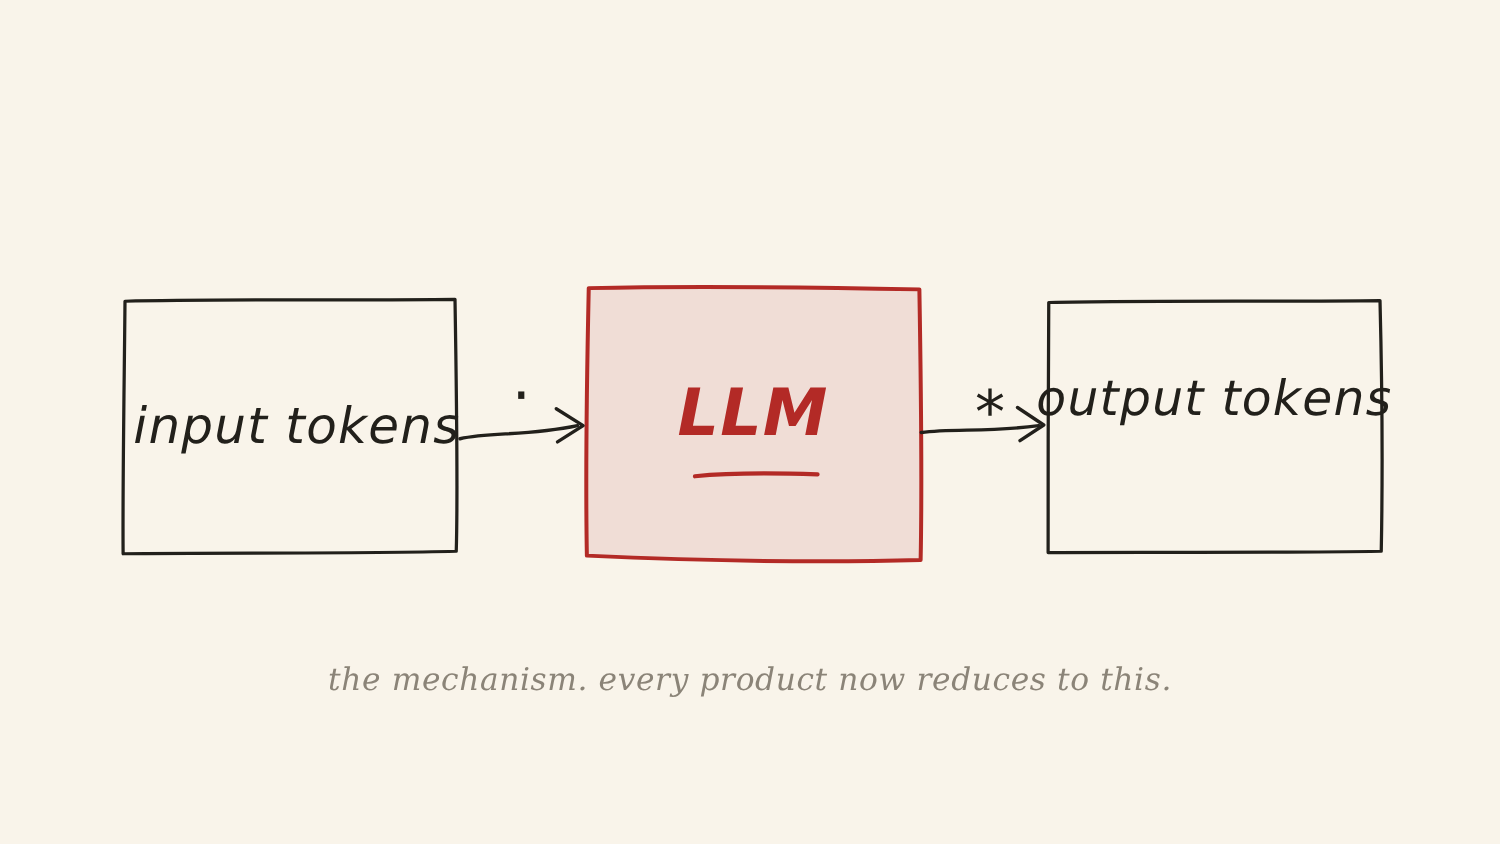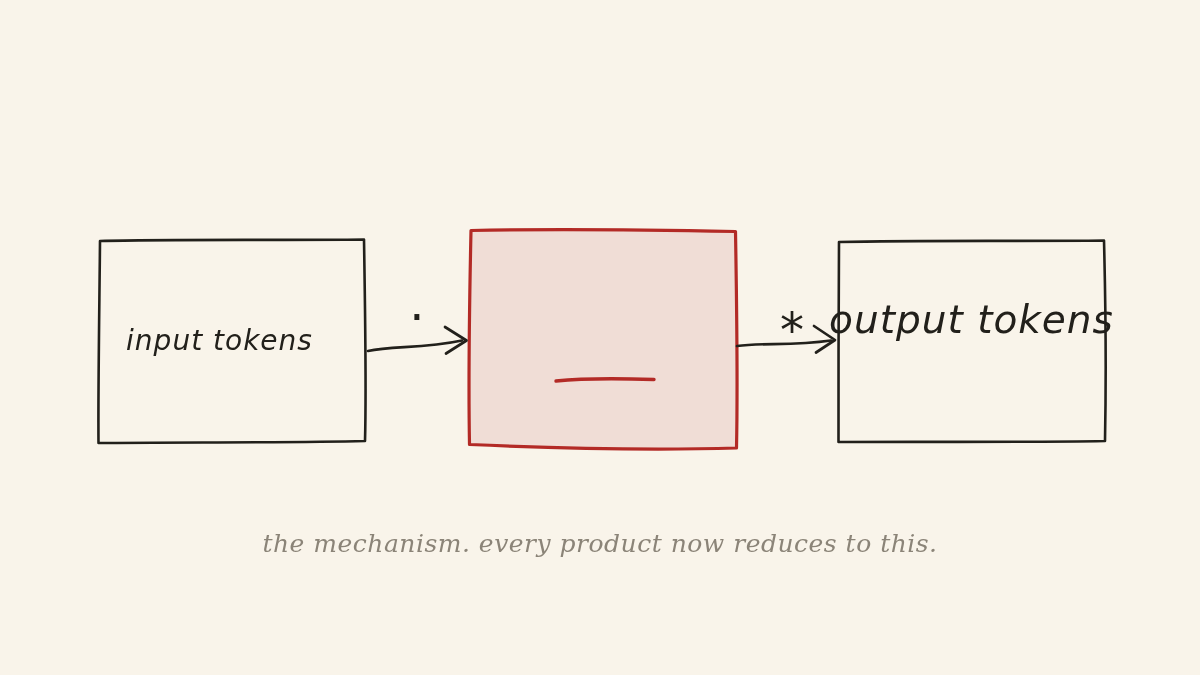--- a/index.html
+++ b/index.html
@@ -23,21 +23,21 @@
   .node-label {
     position: absolute;
     display: flex;
     align-items: center;
     justify-content: center;
     font-style: italic;
     color: #22201b;
     letter-spacing: 1px;
     white-space: nowrap;
   }
-  .node-label.input  { left: 86px;  top: 238px; width: 267px; height: 205px; font-size: 28px; text-align: center; }
+  .node-label.input  { left: 104px;  top: 238px; width: 267px; height: 205px; font-size: 40px; text-align: center; }
   .node-label.llm    { left: 469px; top: 226px; width: 267px; height: 210px; font-size: 52px;
                        color: #b32a26; font-weight: bold; }
   .node-label.output { left: 838px; top: 240px; width: 267px; height: 158px; font-size: 39px; }
   .edge-label {
     position: absolute;
     font-style: normal;
     color: #22201b;
     font-size: 48px;
     line-height: 48px;
     text-align: center;
@@ -76,20 +76,21 @@
     <path d="M445 327 L466.5 340.5 L446 353.5" fill="none" stroke="#22201b" stroke-width="2.7" stroke-linejoin="round" stroke-linecap="round"></path>
 
     <path d="M737 346 C762 342.5 792 346 831 340.5" fill="none" stroke="#22201b" stroke-width="2.7" stroke-linecap="round"></path>
     <path d="M814 326 L835 340 L816 352.5" fill="none" stroke="#22201b" stroke-width="2.7" stroke-linejoin="round" stroke-linecap="round"></path>
 
     <path d="M556 381 C590 377.5 625 378.5 654 379.5" fill="none" stroke="#b32a26" stroke-width="3.4" stroke-linecap="round"></path>
   </svg>
 
   <div class="node-label input">input tokens</div>
 
+  <div class="node-label llm">LLM</div>
 
   <div class="node-label output">output tokens</div>
 
   <div class="edge-label dot">·</div>
 
   <div class="edge-label asterisk">*</div>
 
   <div class="caption">the mechanism. every product now reduces to this.</div>
 
 </div>

